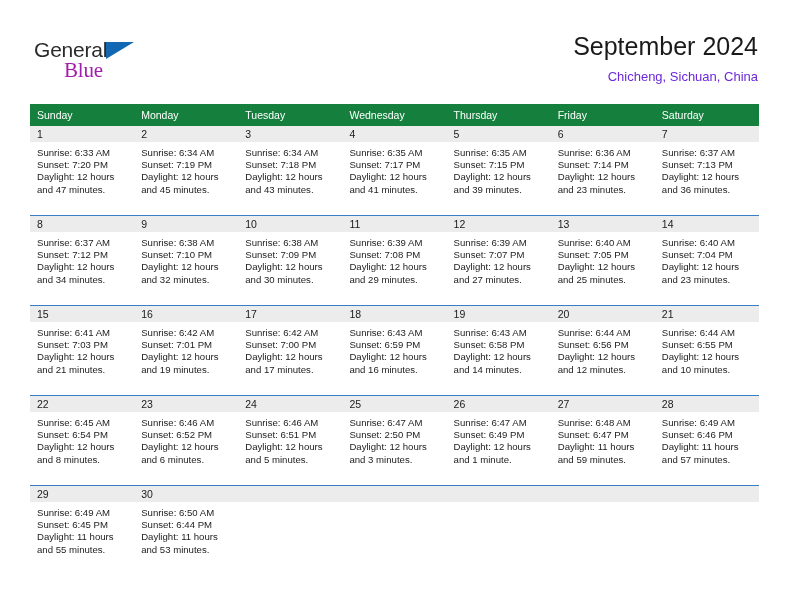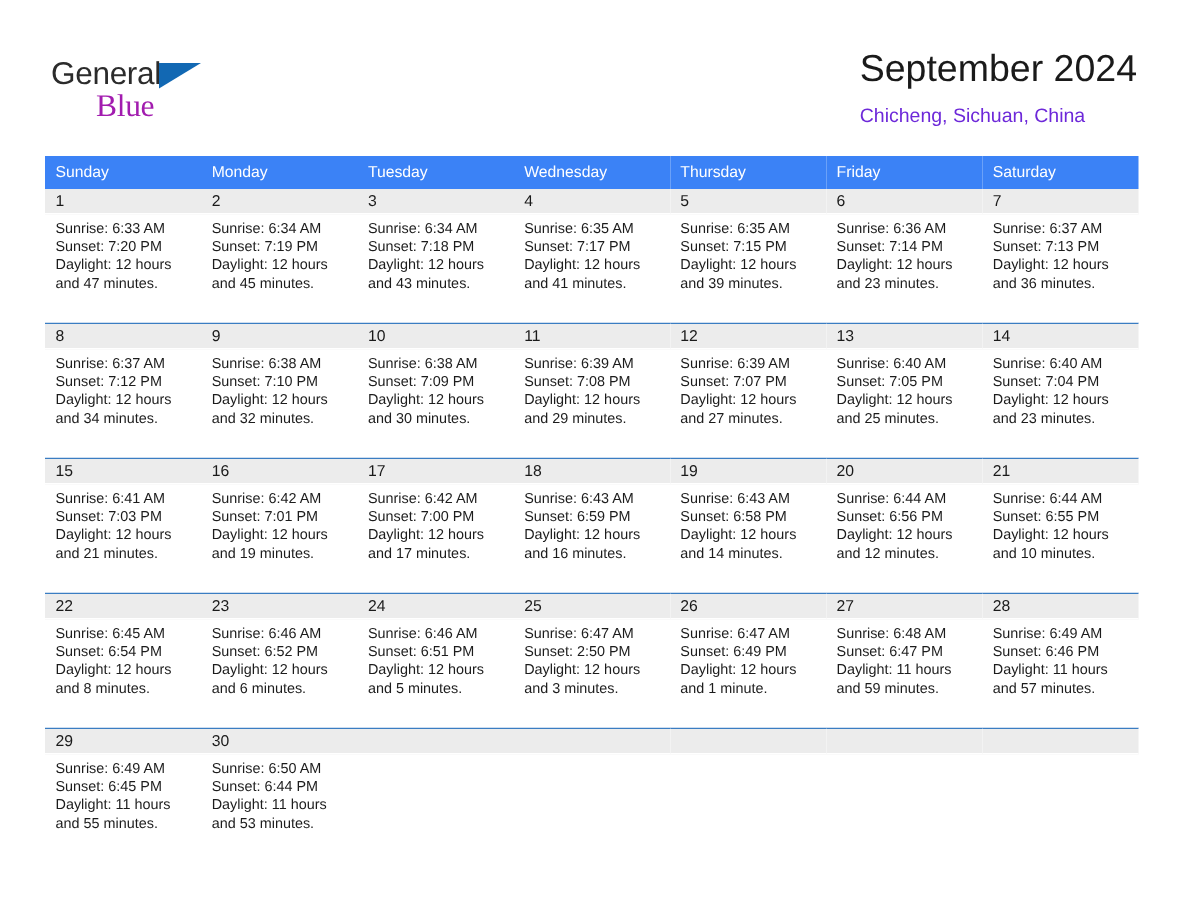--- a/index.html
+++ b/index.html
@@ -62,21 +62,21 @@
     color: #a21caf;
     letter-spacing: -0.2px;
     white-space: nowrap;
     font-family: Liberation Serif, serif;
   }
 
   .title-block {
     position: absolute;
     right: 34px;
     top: 30px;
-    text-align: left;
+    text-align: right;
   }
   .cal-title {
     font-size: 25px;
     color: #1a1a1a;
     line-height: 32px;
     white-space: nowrap;
     font-weight: normal;
     margin: 0;
   }
   .cal-subtitle {
@@ -90,21 +90,21 @@
   
   .calendar {
     position: absolute;
     left: 30px;
     top: 104px;
     width: 729px;
     border-collapse: collapse;
     table-layout: fixed;
   }
   .calendar th {
-    background: #3b82f6;
+    background: #15803d;
     color: #ffffff;
     font-size: 10.5px;
     font-weight: normal;
     text-align: left;
     padding: 5px 0 5px 7px;
     height: 11px;
     border: none;
   }
   .calendar td {
     vertical-align: top;

